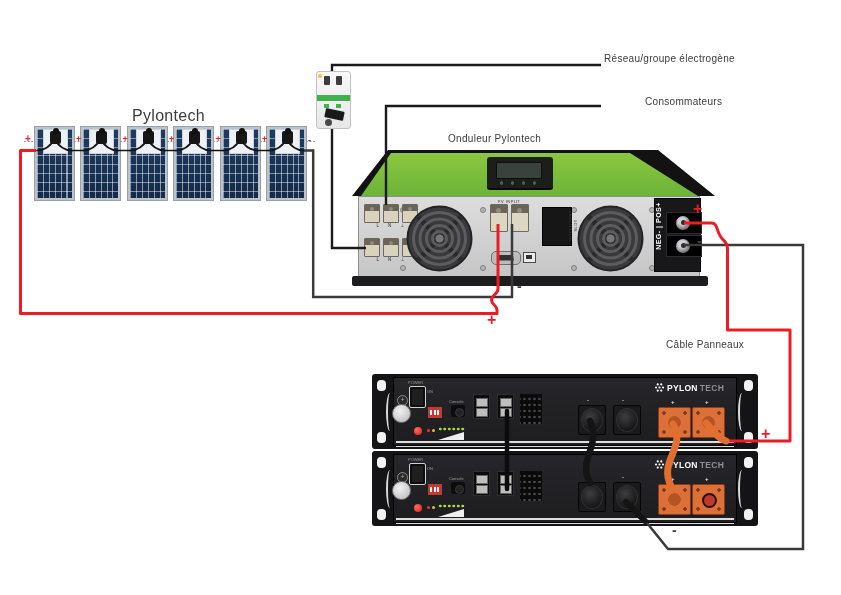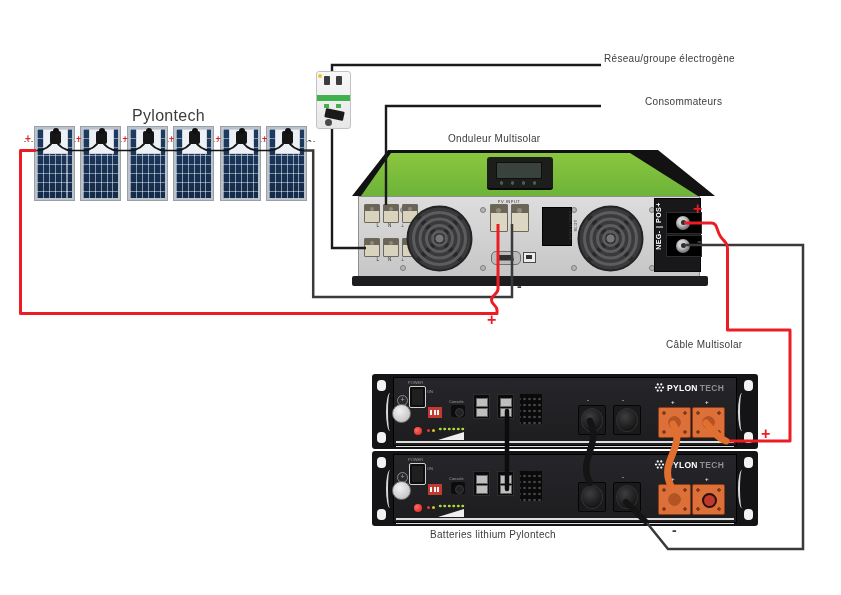--- a/index.html
+++ b/index.html
@@ -132,23 +132,22 @@
   #wires{position:absolute;left:0;top:0;z-index:5;pointer-events:none;}
 </style>
 </head>
 <body>
 
 <div id="stage">
 
   <div class="lbl" style="left:132px;top:107px;font-size:16px;">Pylontech</div>
   <div class="lbl" style="left:604px;top:53px;">Réseau/groupe électrogène</div>
   <div class="lbl" style="left:604px;top:96px;margin-left:41px;">Consommateurs</div>
-  <div class="lbl" style="left:448px;top:133px;">Onduleur Multisolar</div>
-  <div class="lbl" style="left:666px;top:339px;">Câble Multisolar</div>
-  <div class="lbl" style="left:430px;top:529px;">Batteries lithium Pylontech</div>
+  <div class="lbl" style="left:448px;top:133px;">Onduleur Pylontech</div>
+  <div class="lbl" style="left:666px;top:339px;">Câble Panneaux</div>
 
   <div class="panel" style="left:35px;">
       <div class="cells"></div>
       <div class="sticker"></div>
       <div class="jbox"></div>
     </div>
   <div class="panel" style="left:81px;">
       <div class="cells"></div>
       <div class="sticker"></div>
       <div class="jbox"></div>

